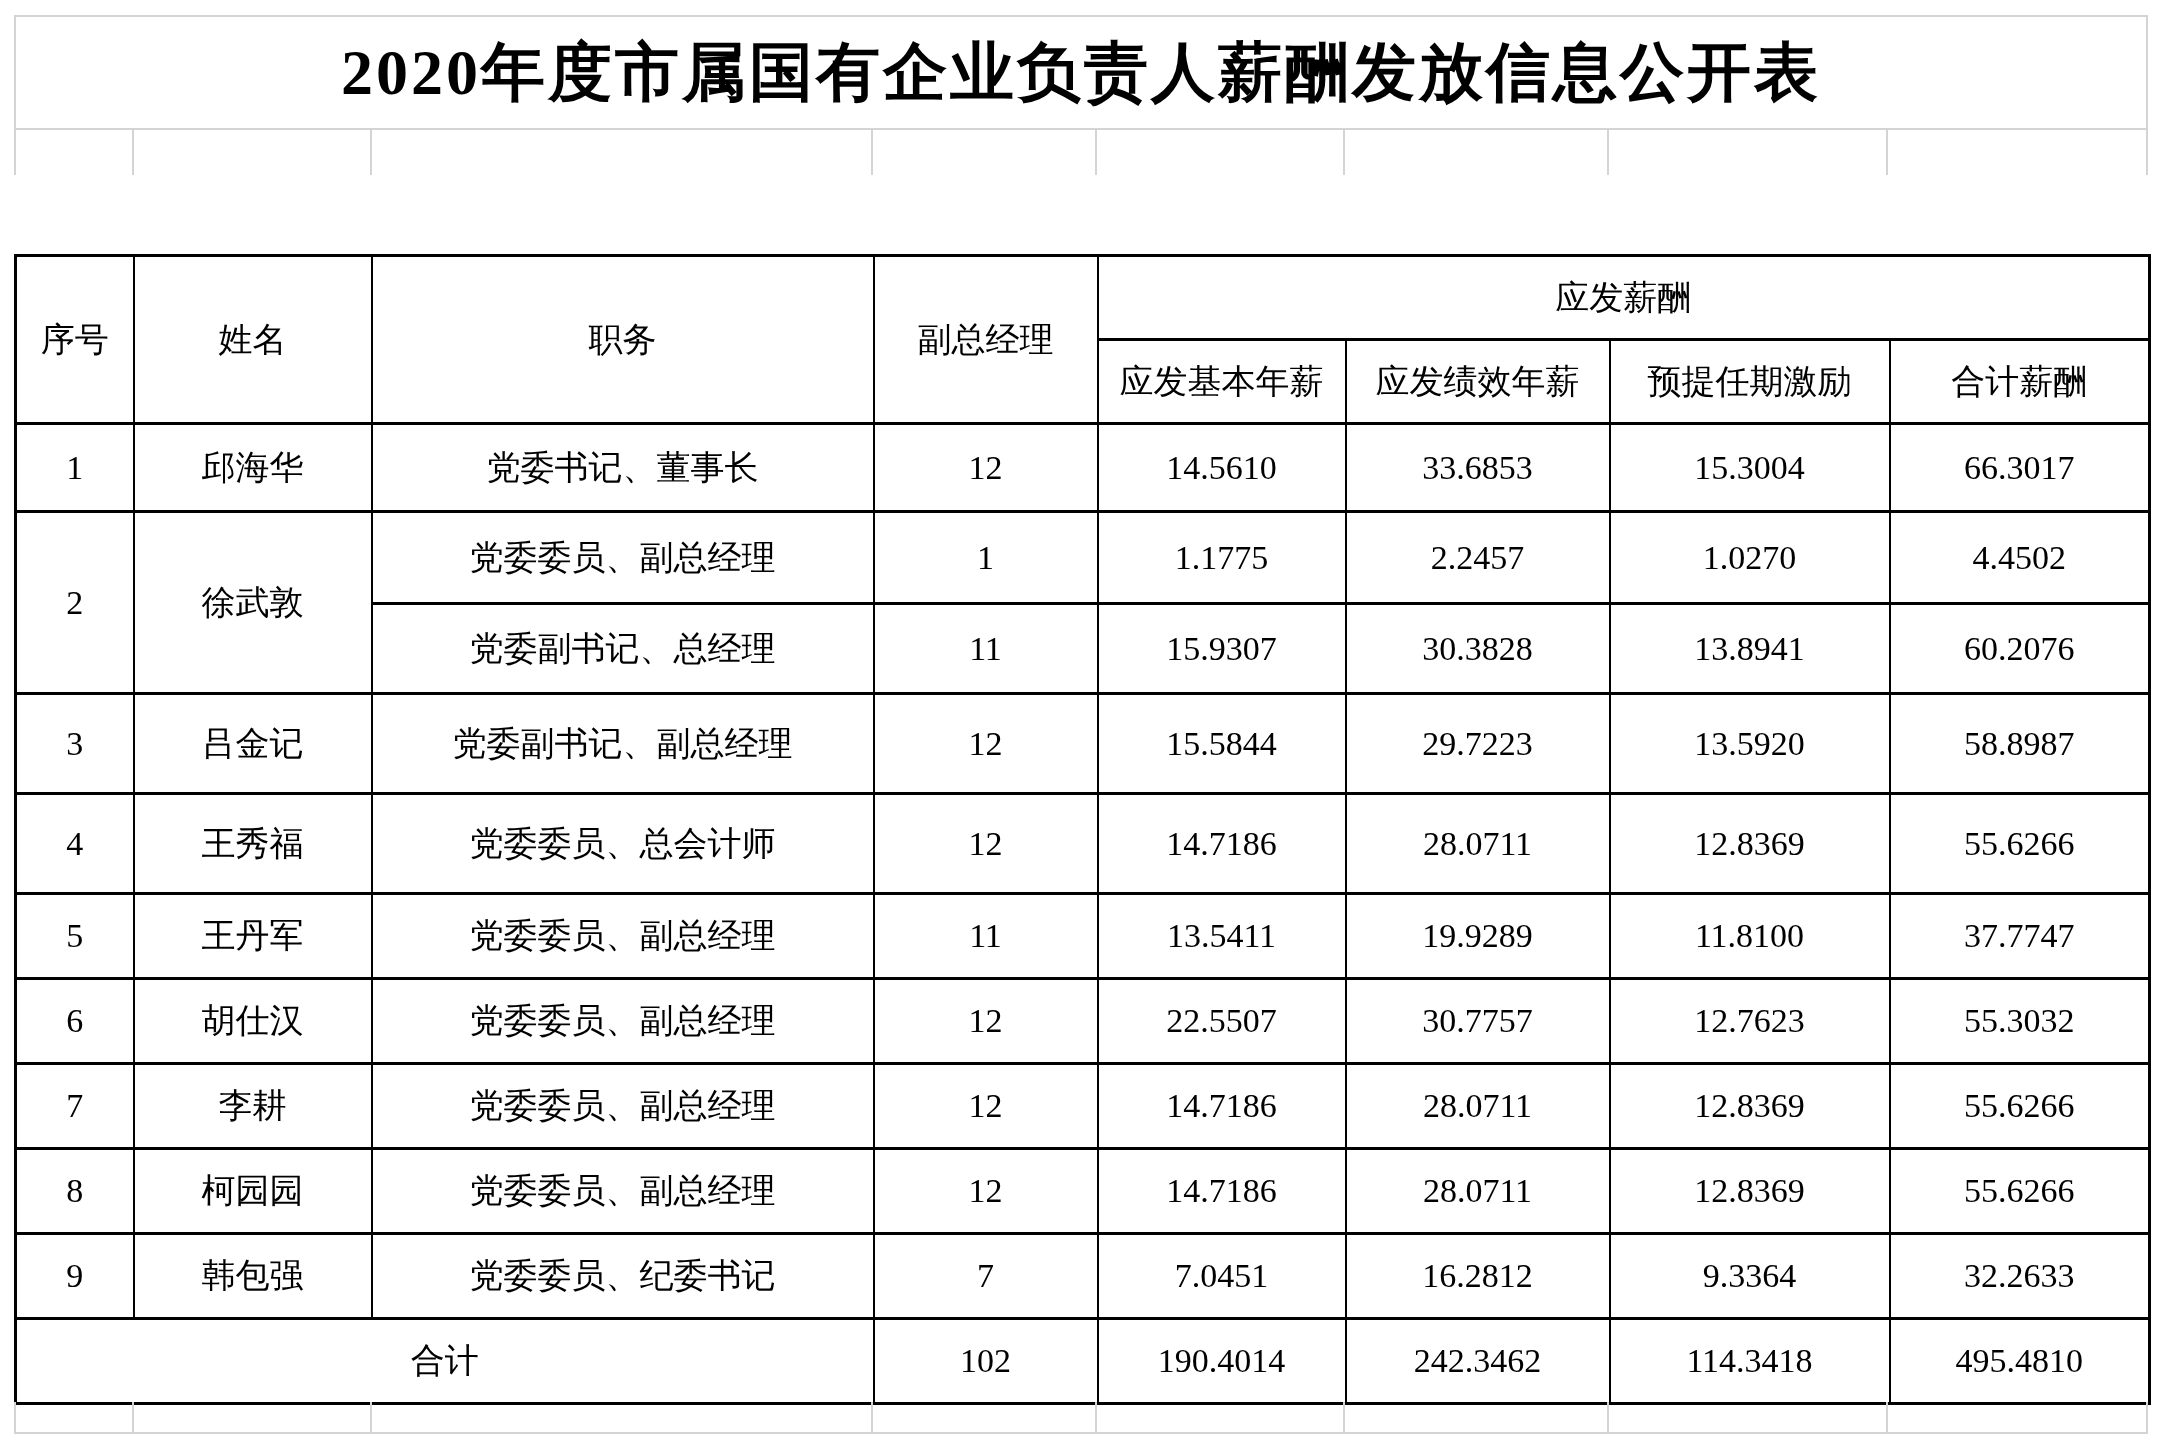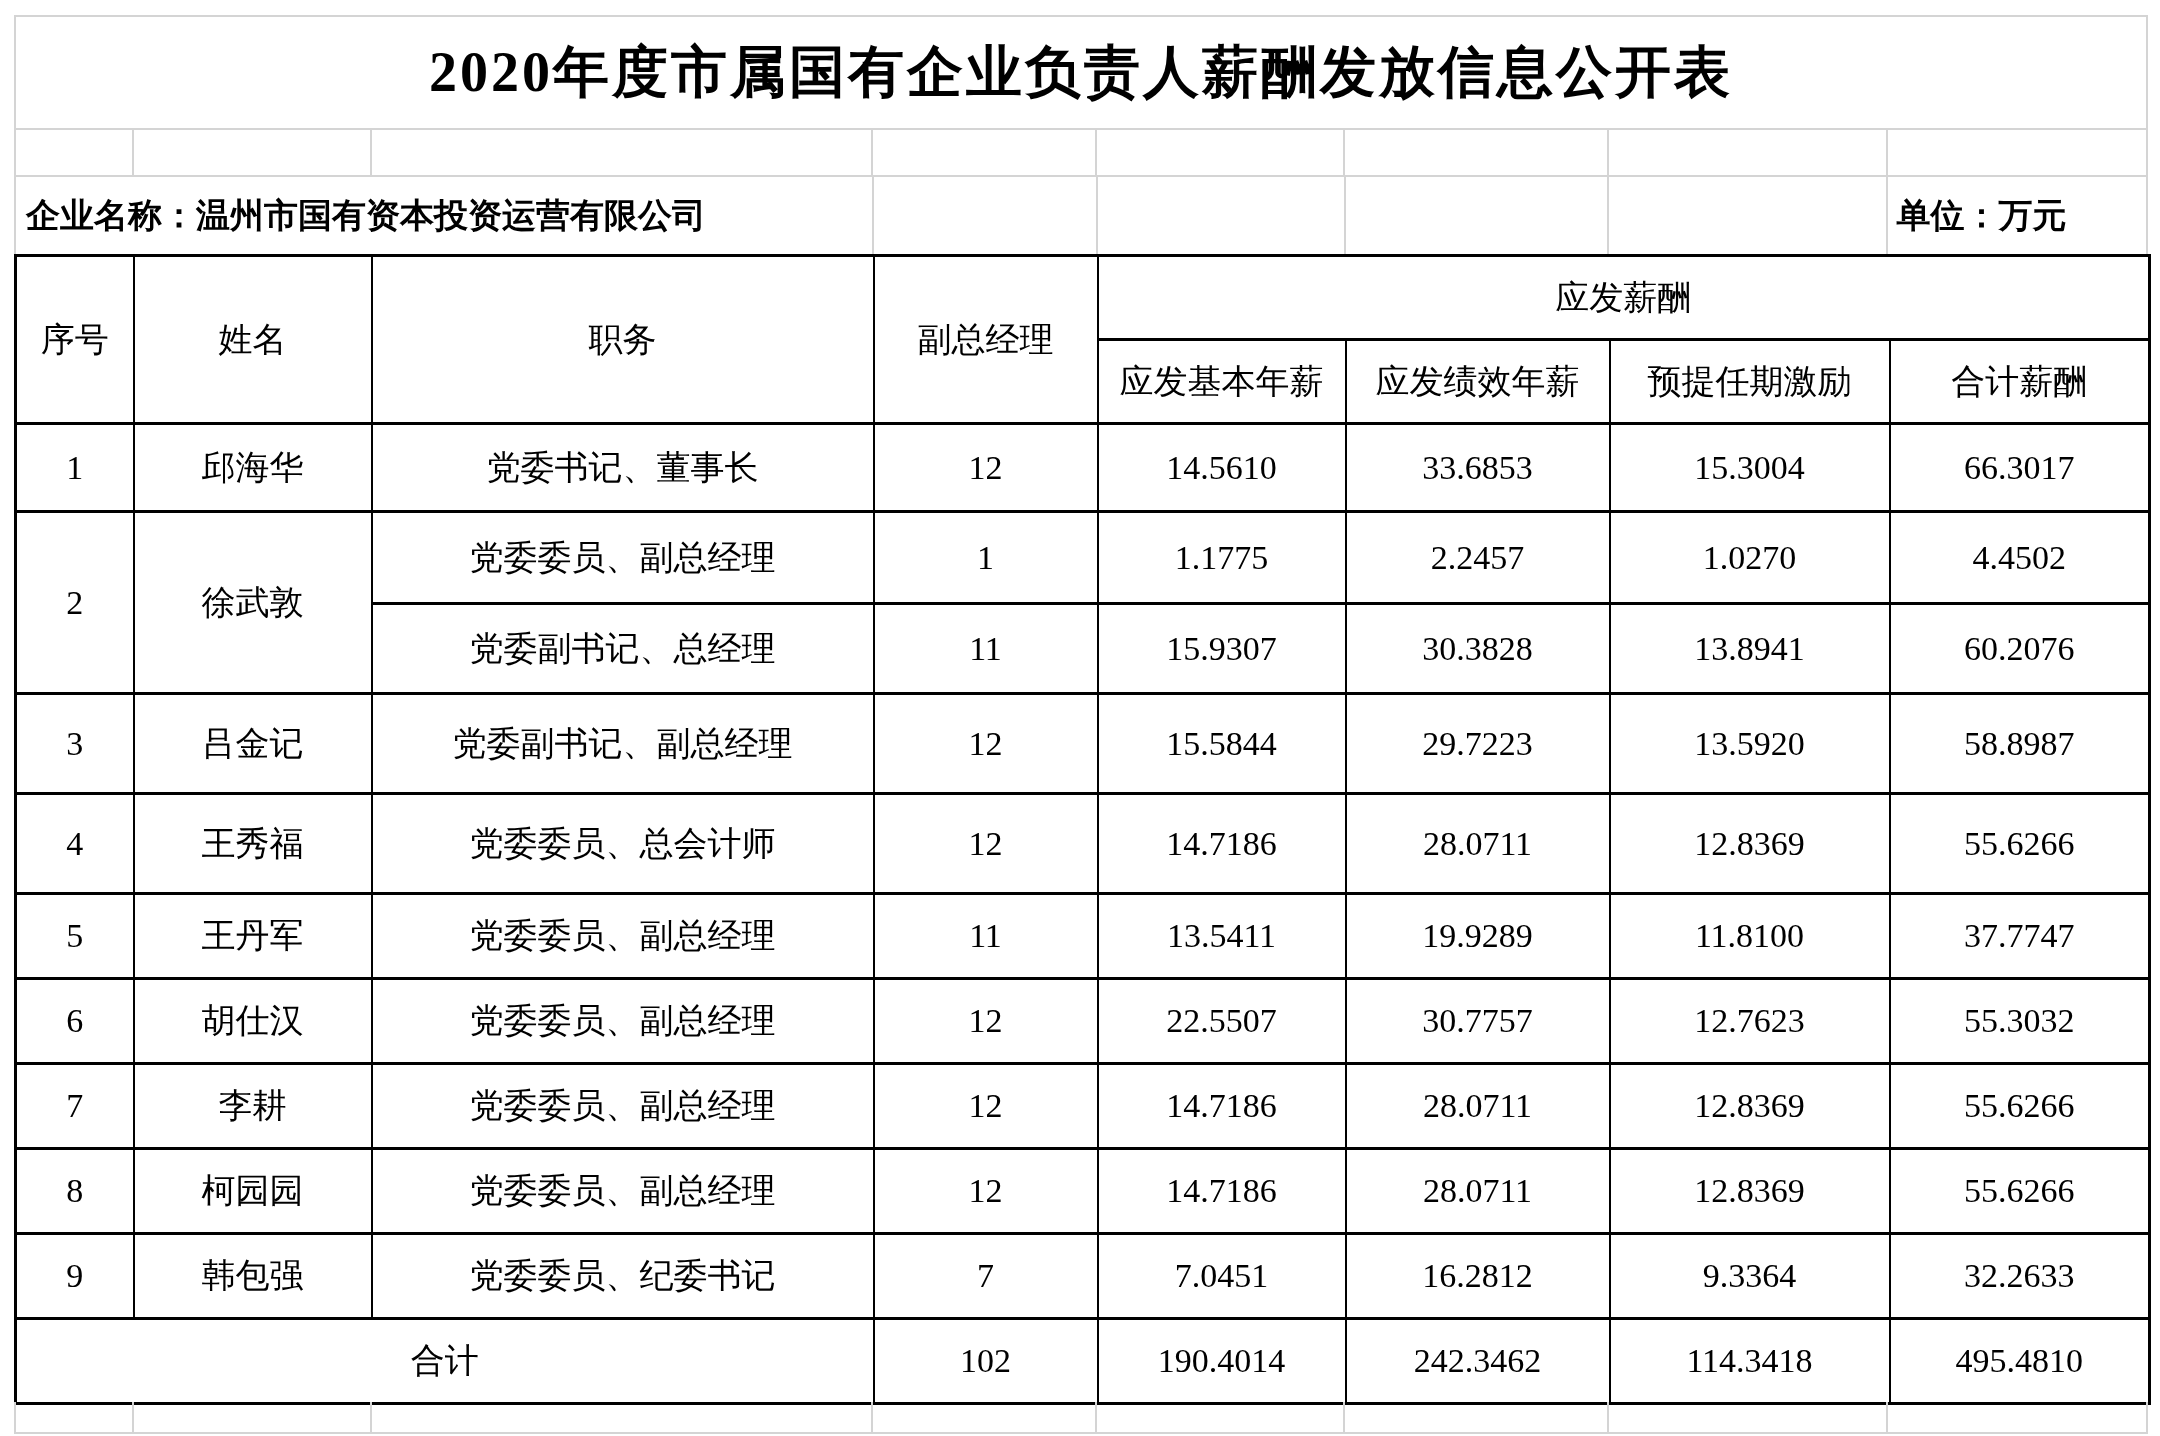--- a/index.html
+++ b/index.html
@@ -15,21 +15,21 @@
 
   
   .title-row {
     position: absolute;
     left: 14px; top: 15px;
     width: 2134px; height: 115px;
     box-sizing: border-box;
     border: 2px solid #d4d4d4;
     border-bottom: 2px solid #d4d4d4;
     display: flex; align-items: center; justify-content: center;
-    font-size: 56px; font-weight: 700; letter-spacing: 3px;
+    font-size: 64px; font-weight: 700; letter-spacing: 3px;
   }
 
   
   .grid-row {
     position: absolute;
     left: 14px;
     width: 2134px;
     box-sizing: border-box;
     display: flex;
     border-left: 2px solid #d4d4d4;
@@ -126,28 +126,20 @@
     <div class="gcell w-seq"></div>
     <div class="gcell w-name"></div>
     <div class="gcell w-pos"></div>
     <div class="gcell w-months"></div>
     <div class="gcell w-base"></div>
     <div class="gcell w-perf"></div>
     <div class="gcell w-inc"></div>
     <div class="gcell w-total"></div>
   </div>
 
-  <div class="company-row">
-    <div class="ccell company-cell">企业名称：温州市国有资本投资运营有限公司</div>
-    <div class="ccell w-months"></div>
-    <div class="ccell w-base"></div>
-    <div class="ccell w-perf"></div>
-    <div class="ccell w-inc"></div>
-    <div class="ccell w-total unit-cell">单位：万元</div>
-  </div>
 
   <table class="main-table">
     <colgroup>
       <col class="w-seq">
         <col class="w-name">
         <col class="w-pos">
         <col class="w-months">
       <col class="w-base">
         <col class="w-perf">
         <col class="w-inc">

